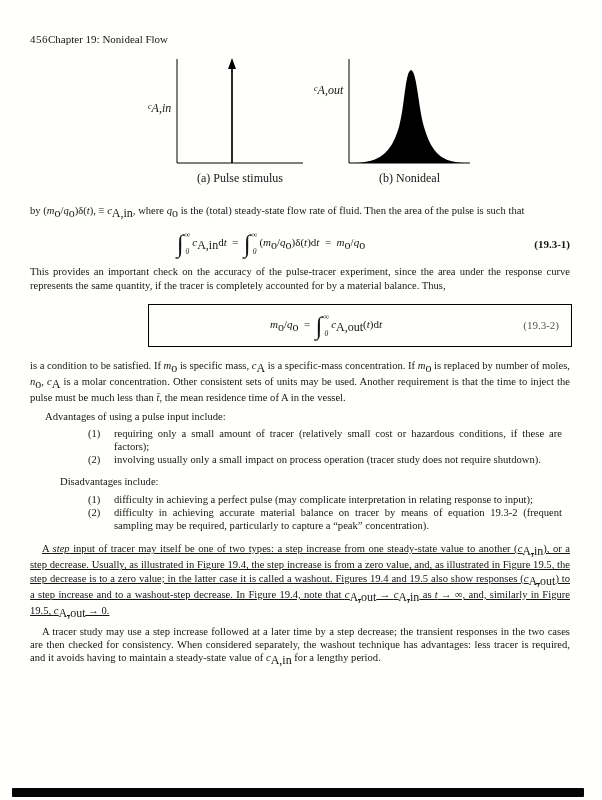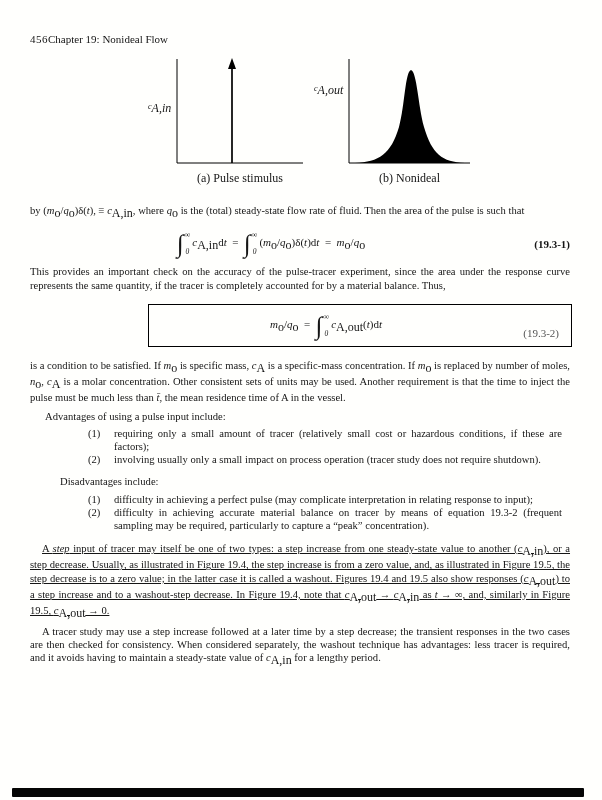--- a/index.html
+++ b/index.html
@@ -28,21 +28,21 @@
   .mt8{margin-top:8px;} .mt5{margin-top:5px;} .mt4{margin-top:4px;} .mt9{margin-top:9px;}
   .ind{text-indent:12px;}
   .lead1{margin-left:45px;margin-right:32px;font-size:10.6px;line-height:13.2px;}
   .lead2{margin-left:60px;margin-right:32px;font-size:10.6px;line-height:13.2px;}
 
   
   .eqrow{display:flex;align-items:center;margin:10px 32px 0 30px;font-size:11px;}
   .eqexpr{flex:1;text-align:center;}
   .eqlabel{font-size:11px;font-weight:bold;width:58px;text-align:right;flex:none;}
   .eqbox{border:1.4px solid #000;margin:12px 30px 0 148px;padding:7px 12px;
-         display:flex;align-items:flex-end;font-size:11px;gap:10px;}
+         display:flex;align-items:center;font-size:11px;gap:10px;}
   .eqbox .eqexpr{flex:1;text-align:center;}
   .eqbox .eqlabel{font-weight:normal;color:#555;}
   .int{display:inline-flex;align-items:center;vertical-align:middle;}
   .igl{font-size:25px;line-height:25px;font-style:normal;}
   .ilm{display:inline-flex;flex-direction:column;justify-content:space-between;
        height:25px;font-size:7.5px;line-height:8px;padding:1px 0 1px 1px;font-style:italic;}
   sub,sup{font-size:12px;}
 
   
   .list{margin:4px 40px 0 88px;font-size:10.6px;line-height:13.2px;}

